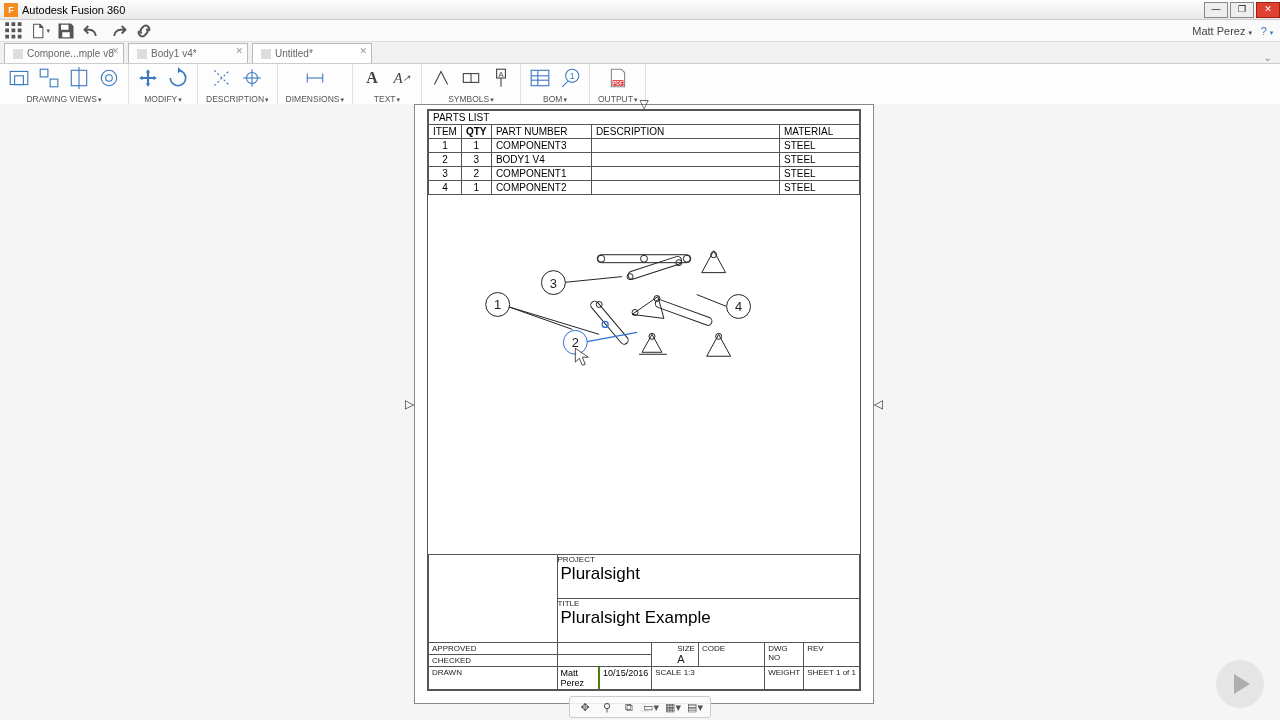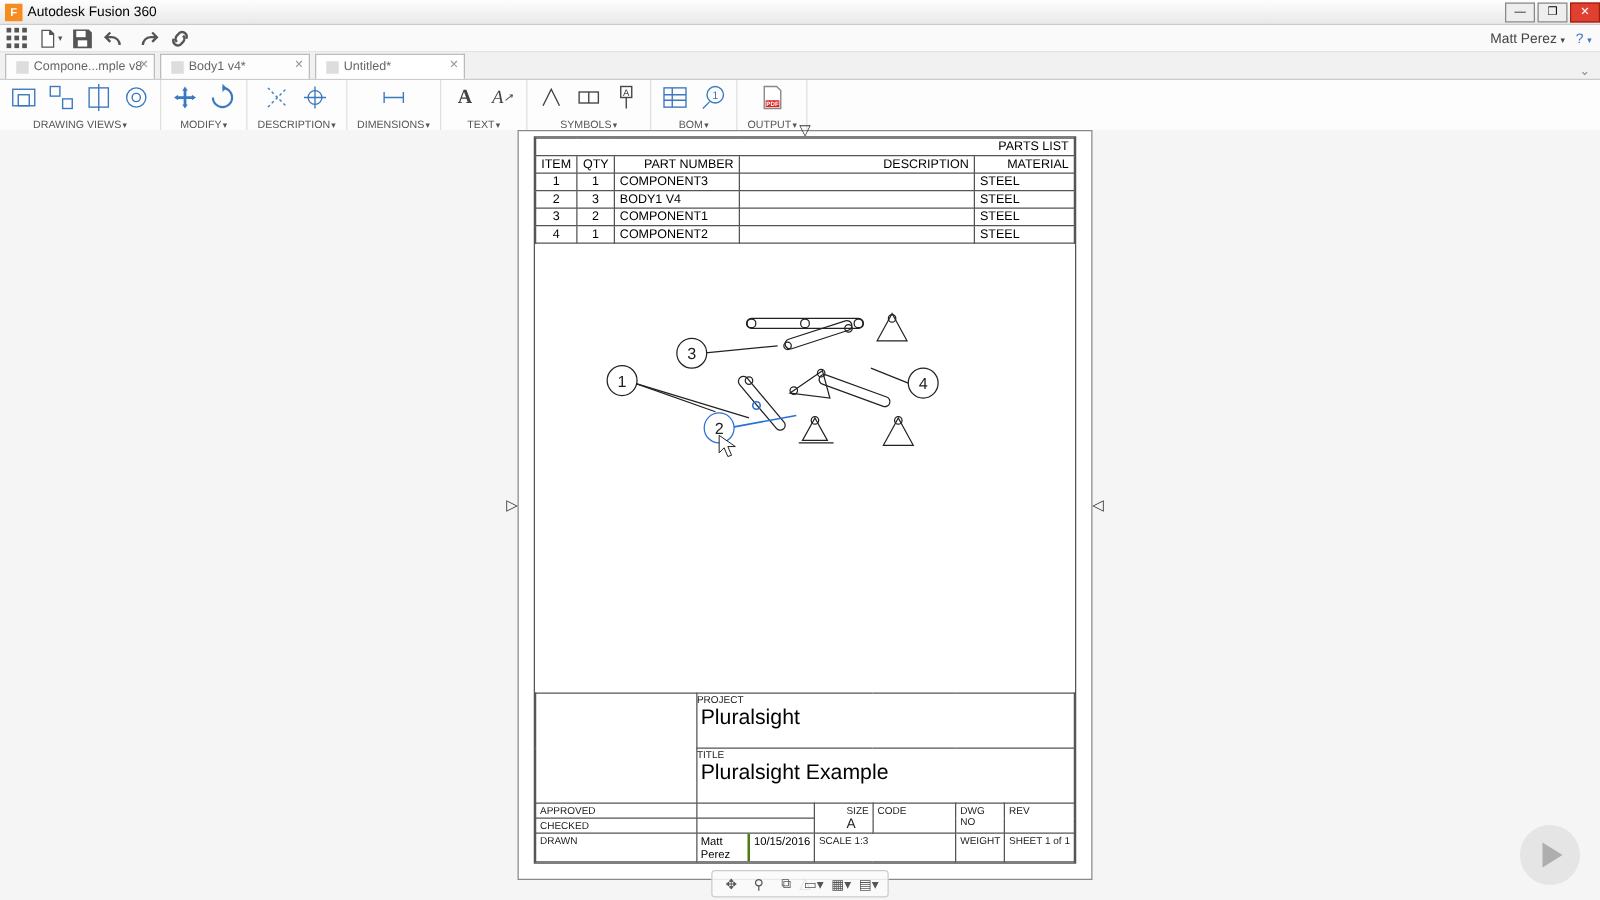--- a/index.html
+++ b/index.html
@@ -42,21 +42,21 @@
 
 .canvas { position:absolute; top:104px; left:0; right:0; bottom:0; background:#f5f5f5; }
 
 
 .page { position:absolute; left:414px; top:0; width:460px; height:600px; background:#fff; border:1px solid #888; }
 .innerframe { position:absolute; left:12px; top:4px; right:12px; bottom:12px; border:1px solid #555;}
 
 
 .partslist { width:100%; border-collapse:collapse; font-size:10px; }
 .partslist th, .partslist td { border:1px solid #555; padding:1px 4px; height:14px; font-weight:normal;}
-.partslist .hdr { text-align:right; }
+.partslist .hdr { text-align:left; }
 .partslist .num { text-align:center; }
 
 
 .drawbody { position:relative; height:330px; }
 .drawbody svg { position:absolute; inset:0; }
 
 
 .titleblock { position:absolute; left:0; right:0; bottom:0; }
 .titleblock table{ width:100%; border-collapse:collapse; font-size:9px;}
 .titleblock td { border:1px solid #555; padding:1px 3px; vertical-align:top;}
@@ -316,21 +316,21 @@
 
     <div class="innerframe">
 
       <table class="partslist">
         <tbody>
             <tr>
               <th colspan="5" class="hdr">PARTS LIST</th>
             </tr>
         <tr>
           <th class="hdr" style="width:32px;">ITEM</th>
-          <th class="hdr" style="width:30px;">QTY</th>
+          <th class="hdr" style="width:30px;font-weight:bold;">QTY</th>
           <th class="hdr" style="width:100px;">PART NUMBER</th>
           <th class="hdr">DESCRIPTION</th>
           <th class="hdr" style="width:80px;">MATERIAL</th>
         </tr>
         <tr>
               <td class="num">1</td>
               <td class="num">1</td>
               <td>COMPONENT3</td>
               <td></td>
               <td>STEEL</td>

